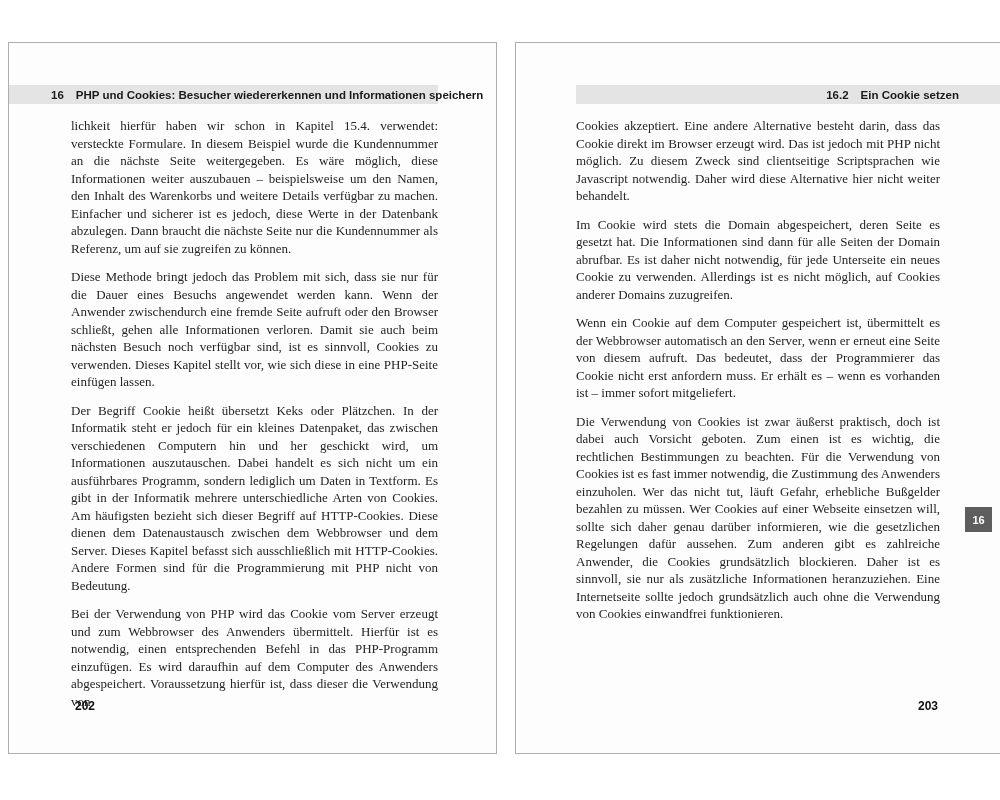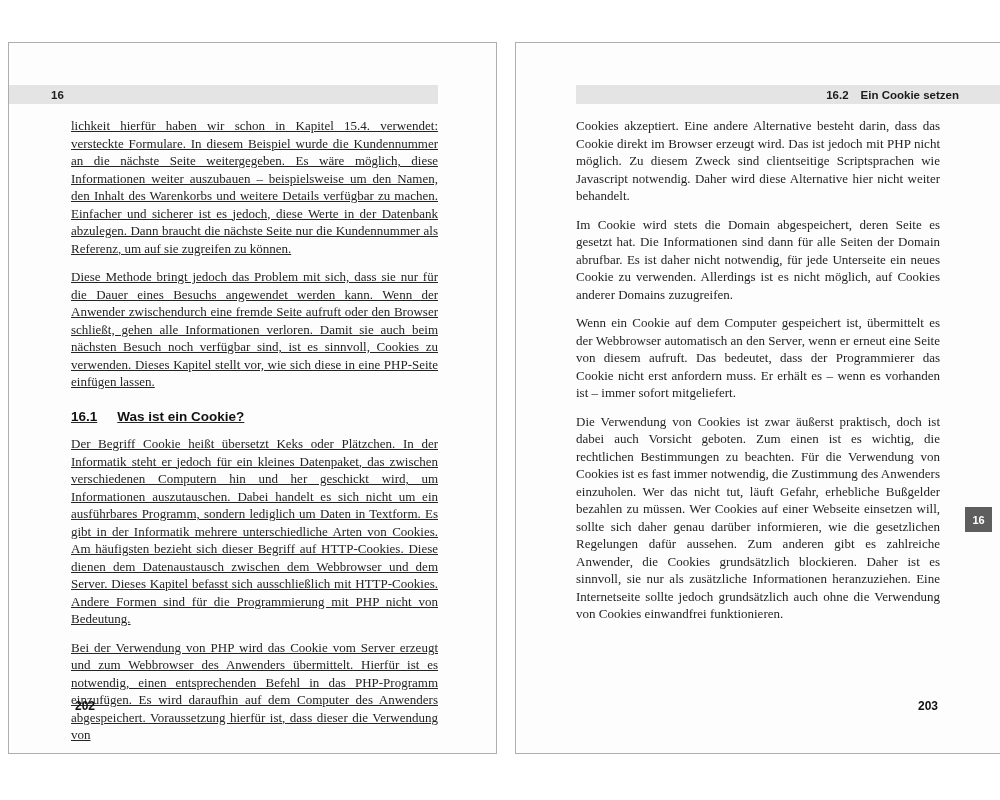--- a/index.html
+++ b/index.html
@@ -41,21 +41,21 @@
   .hnum { margin-right: 12px; }
 
   .body-col {
     position: absolute;
     top: 74px;
     text-align: justify;
     font-size: 13px;
     line-height: 17.5px;
     color: #242424;
   }
-  .body-col.bc-left  { left: 62px; width: 367px; text-decoration: underline; }
+  .body-col.bc-left  { left: 62px; width: 367px; }
   .body-col.bc-right { left: 60px; width: 364px; }
   .body-col p { margin: 0 0 11px 0; }
 
   .section-heading {
     font-family: "Liberation Sans", sans-serif;
     font-weight: bold;
     font-size: 13.5px;
     color: #111111;
     margin: 17px 0 10px 0;
     text-align: left;
@@ -96,28 +96,26 @@
   }
 </style>
 </head>
 <body>
 
 <div>
 
   <section class="page left">
     <div class="header-bar hb-left">
       <span class="hnum">16</span>
+      <span>PHP und Cookies: Besucher wiedererkennen und Informationen speichern</span>
     </div>
 
     <div class="body-col bc-left">
       <p>lichkeit hierfür haben wir schon in Kapitel 15.4. verwendet: versteckte Formulare. In diesem Beispiel wurde die Kundennummer an die nächste Seite weitergegeben. Es wäre möglich, diese Informationen weiter auszubauen – beispielsweise um den Namen, den Inhalt des Warenkorbs und weitere Details verfügbar zu machen. Einfacher und sicherer ist es jedoch, diese Werte in der Datenbank abzulegen. Dann braucht die nächste Seite nur die Kundennummer als Referenz, um auf sie zugreifen zu können.</p>
       <p>Diese Methode bringt jedoch das Problem mit sich, dass sie nur für die Dauer eines Besuchs angewendet werden kann. Wenn der Anwender zwischendurch eine fremde Seite aufruft oder den Browser schließt, gehen alle Informationen verloren. Damit sie auch beim nächsten Besuch noch verfügbar sind, ist es sinnvoll, Cookies zu verwenden. Dieses Kapitel stellt vor, wie sich diese in eine PHP-Seite einfügen lassen.</p>
-      <h2 class="section-heading">
-        <span class="snum">16.1</span><span>Was ist ein Cookie?</span>
-      </h2>
       <p>Der Begriff Cookie heißt übersetzt Keks oder Plätzchen. In der Informatik steht er jedoch für ein kleines Datenpaket, das zwischen verschiedenen Computern hin und her geschickt wird, um Informationen auszutauschen. Dabei handelt es sich nicht um ein ausführbares Programm, sondern lediglich um Daten in Textform. Es gibt in der Informatik mehrere unterschiedliche Arten von Cookies. Am häufigsten bezieht sich dieser Begriff auf HTTP-Cookies. Diese dienen dem Datenaustausch zwischen dem Webbrowser und dem Server. Dieses Kapitel befasst sich ausschließlich mit HTTP-Cookies. Andere Formen sind für die Programmierung mit PHP nicht von Bedeutung.</p>
       <p>Bei der Verwendung von PHP wird das Cookie vom Server erzeugt und zum Webbrowser des Anwenders übermittelt. Hierfür ist es notwendig, einen entsprechenden Befehl in das PHP-Programm einzufügen. Es wird daraufhin auf dem Computer des Anwenders abgespeichert. Voraussetzung hierfür ist, dass dieser die Verwendung von</p>
     </div>
 
     <div class="page-num pn-left">202</div>
   </section>
 
   <section class="page right">
     <div class="header-bar hb-right">
       <span class="hnum">16.2</span>

